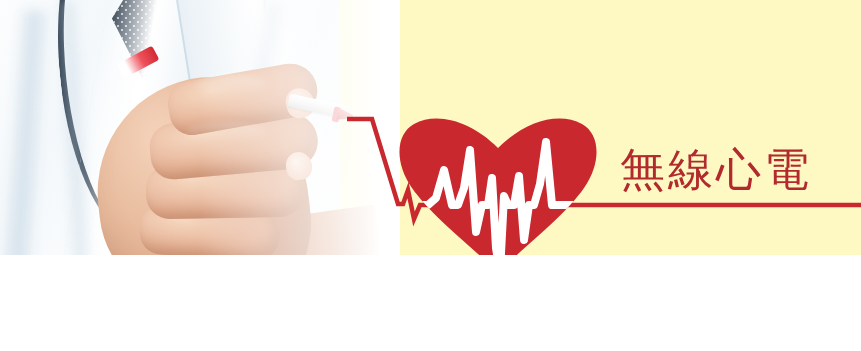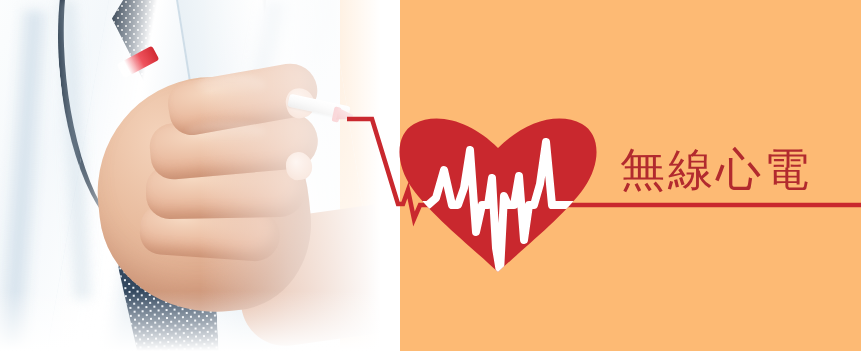--- a/index.html
+++ b/index.html
@@ -4,23 +4,23 @@
 <title>Wireless ECG Banner</title>
 <style>
   html, body {
     margin: 0;
     padding: 0;
     background: #ffffff;
   }
   #banner {
     position: relative;
     width: 861px;
-    height: 351px;
+    height: 255px;
     overflow: hidden;
-    background: #fdba74;
+    background: #fef9c3;
     font-family: "Liberation Sans", sans-serif;
     user-select: none;
   }
 
   
   #photo {
     position: absolute;
     left: 0; top: 0;
     width: 400px; height: 351px;
     overflow: hidden;

